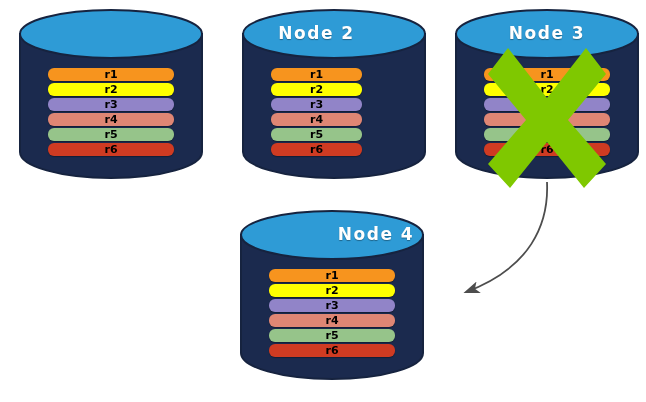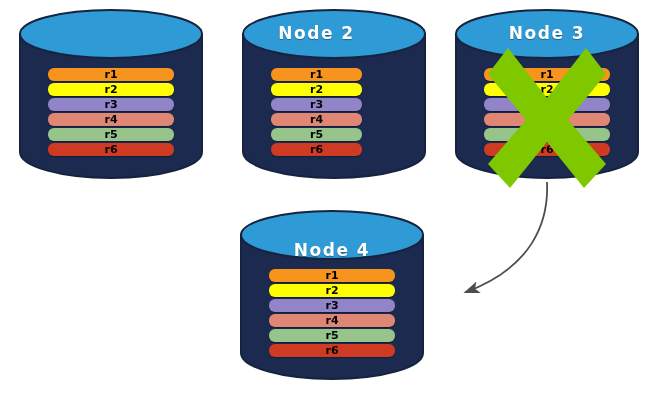--- a/index.html
+++ b/index.html
@@ -161,21 +161,21 @@
         </div>
         <svg width="118" height="140" viewBox="0 0 118 140" class="xmark" style="left: 32px; top: 40px;">
           <path d="M 20,0 L 59,50 L 98,0 L 118,26 L 80,72 L 118,116 L 96,140 L 59,94 L 22,140 L 0,116 L 38,72 L 0,26 Z" fill="#7fc800"></path>
         </svg>
       </div>
       <div class="node" style="left: 241px; top: 209px; width: 182px; height: 176px;">
         <svg width="182" height="176" viewBox="0 0 182 176">
           <path d="M 0,26 L 0,144 A 91 26 0 0 0 182 144 L 182,26 Z" fill="#1b2a4e" stroke="#16233f" stroke-width="2"></path>
           <ellipse cx="91" cy="26" rx="91" ry="24" fill="#2e9bd6" stroke="#16233f" stroke-width="2"></ellipse>
         </svg>
-        <div class="node-label" style="top: 31px;">Node  4</div>
+        <div class="node-label" style="top: 15px; margin-left: 44px;">Node  4</div>
         <div class="rows" style="top: 60px; padding-left: 28px; padding-right: 28px; box-sizing: border-box;">
           <div class="row-bar" style="background: rgb(247, 148, 30);">
             <span class="row-label">r1</span>
           </div>
           <div class="row-bar" style="background: rgb(255, 255, 0);">
             <span class="row-label">r2</span>
           </div>
           <div class="row-bar" style="background: rgb(145, 132, 200);">
             <span class="row-label">r3</span>
           </div>

